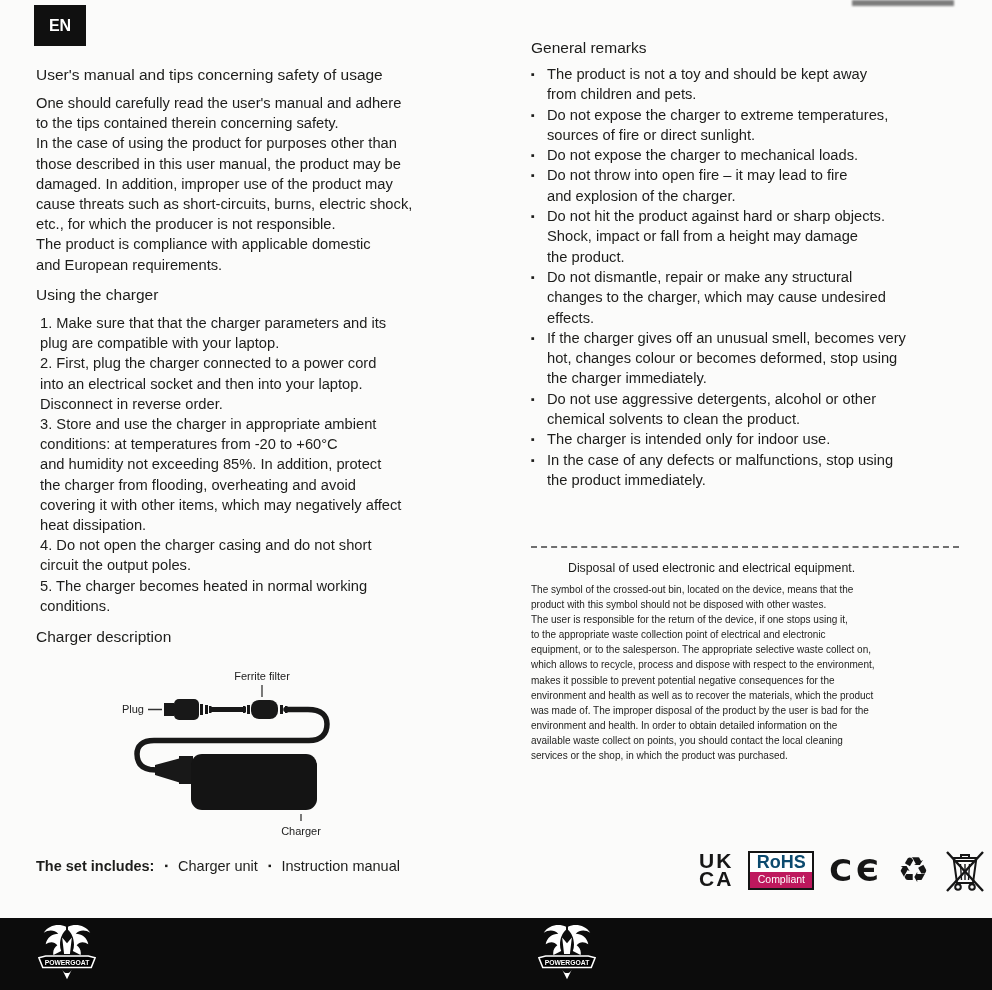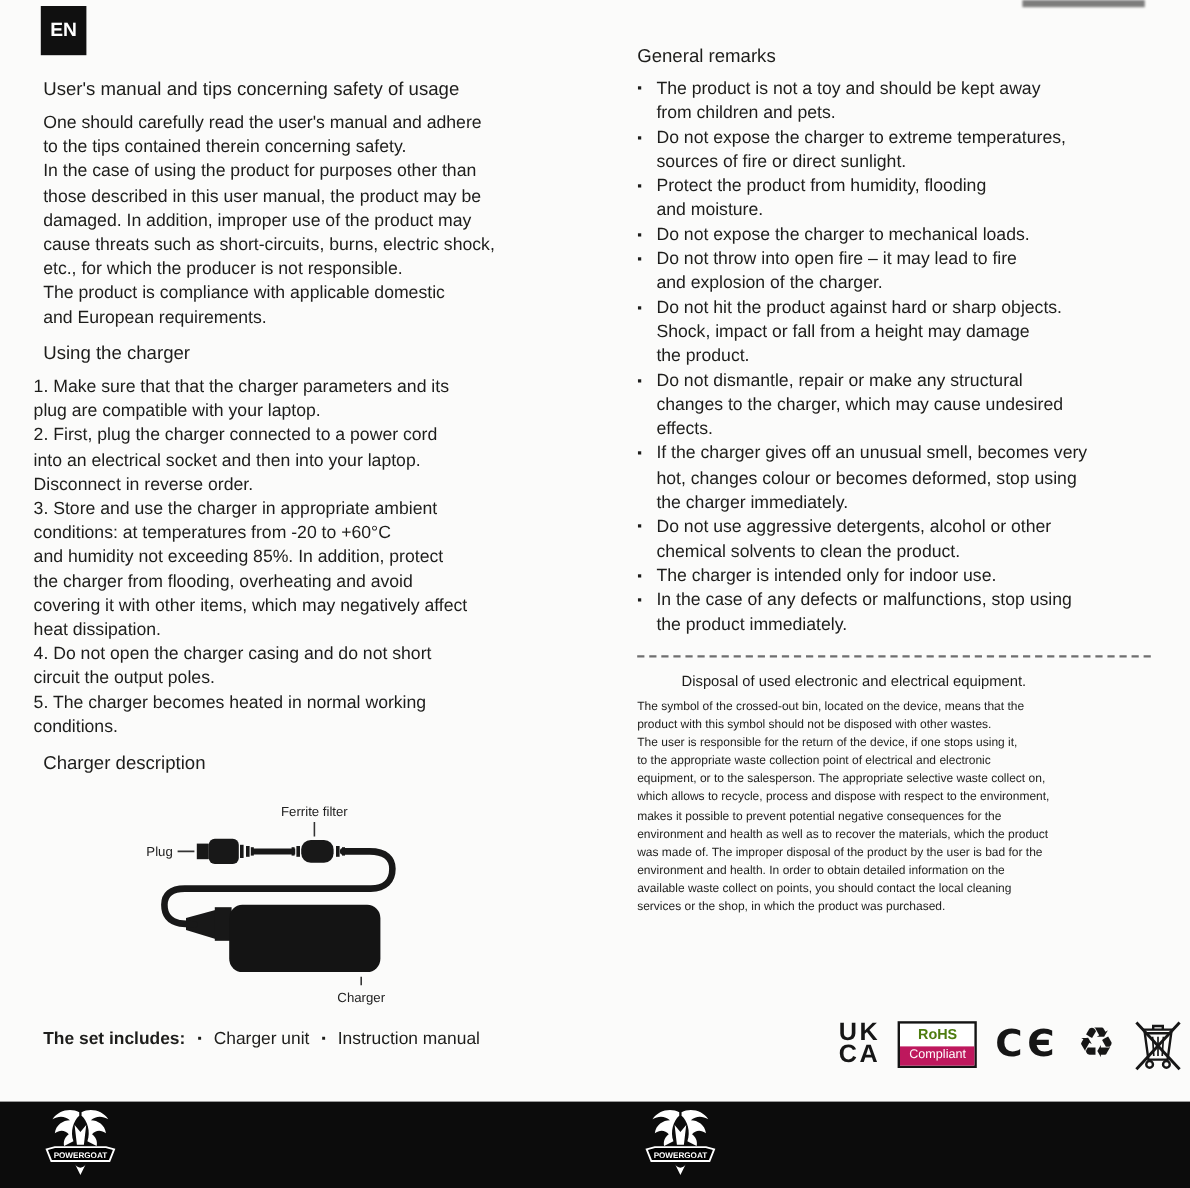--- a/index.html
+++ b/index.html
@@ -7,27 +7,27 @@
   body {
     width:992px; height:990px; position:relative; overflow:hidden;
     background:#fbfbfa; color:#1d1d1b;
     font-family:"Liberation Sans", sans-serif;
   }
   .abs { position:absolute; }
   .h { font-weight:normal; font-size:15.5px; }
   .body-text { font-size:14.7px; line-height:20.2px; white-space:pre-line; }
 
   #en-badge {
-    left:34px; top:5px; width:38px; height:41px; background:#101010; color:#fff;
+    left:34px; top:5px; width:52px; height:41px; background:#101010; color:#fff;
     font-weight:bold; font-size:16px; display:flex; align-items:center; justify-content:center;
   }
   #safety-heading { left:36px; top:66px; }
   #safety-body    { left:36px; top:93px;  width:444px; }
   #using-heading  { left:36px; top:286px; }
-  #using-body     { left:28px; top:313px; width:444px; }
+  #using-body     { left:40px; top:313px; width:444px; }
   #desc-heading   { left:36px; top:628px; }
   #charger-diagram{ left:40px; top:662px; }
   #set-line { left:36px; top:858px; font-size:14.5px; }
   #set-line .si-label { font-weight:bold; }
   #set-line .si-bullet { font-size:10px; vertical-align:2px; padding:0 6px; }
 
   #general-heading { left:531px; top:39px; }
   #remarks {
     left:531px; top:64px; width:434px; margin:0; padding:0; list-style:none;
     font-size:14.7px; line-height:20.3px;
@@ -38,21 +38,21 @@
   }
   #dash-sep { left:531px; top:546px; width:428px; border-top:2px dashed #6f6f6f; height:0; }
   #disposal-heading { left:531px; top:561px; font-size:12.3px; font-weight:normal;margin-left:37px; }
   #disposal-body {
     left:531px; top:582px; width:436px; font-size:10px; line-height:15.1px; white-space:pre-line;
   }
 
   #marks { left:699px; top:845px; display:flex; align-items:center; gap:15px; height:50px; }
   .ukca { font-weight:bold; font-size:21px; line-height:0.84; letter-spacing:2px; color:#161616; }
   .rohs { border:2px solid #141414; text-align:center; width:66px; background:#fff; }
-  .rohs-top { font-weight:bold; font-size:12px; line-height:19px; color:#4d7c0f;text-align:center; }
+  .rohs-top { font-weight:bold; font-size:18px; line-height:19px; color:#0c4a6e;text-align:center; }
   .rohs-bot { background:#be185d; color:#fff; font-size:10.5px; line-height:13px; padding:1px 1px 2px; }
   .ce { font-family:"DejaVu Sans", sans-serif; font-size:31px; font-weight:bold; letter-spacing:4px; color:#161616; }
   .recycle { font-family:"DejaVu Sans", sans-serif; font-size:35px; color:#161616; line-height:1; }
 
   #smudge { left:852px; top:0; width:102px; height:6px; background:#3a3a3a; opacity:.65; filter:blur(1px); }
 
   #footer { left:0; top:918px; width:992px; height:72px; background:#0c0c0c; }
   .goat { position:absolute; top:5px; width:62px; height:60px; }
   #goat-1 { left:36px; } #goat-2 { left:536px; }
 
@@ -138,22 +138,20 @@
   <span>Instruction manual</span>
 </div>
 
 <div id="general-heading" class="abs h">General remarks</div>
 
 <ul id="remarks" class="abs">
   <li>The product is not a toy and should be kept away
 from children and pets.</li>
   <li>Do not expose the charger to extreme temperatures,
 sources of fire or direct sunlight.</li>
-  <li>Protect the product from humidity, flooding
-and moisture.</li>
   <li>Do not expose the charger to mechanical loads.</li>
   <li>Do not throw into open fire – it may lead to fire
 and explosion of the charger.</li>
   <li>Do not hit the product against hard or sharp objects.
 Shock, impact or fall from a height may damage
 the product.</li>
   <li>Do not dismantle, repair or make any structural
 changes to the charger, which may cause undesired
 effects.</li>
   <li>If the charger gives off an unusual smell, becomes very

